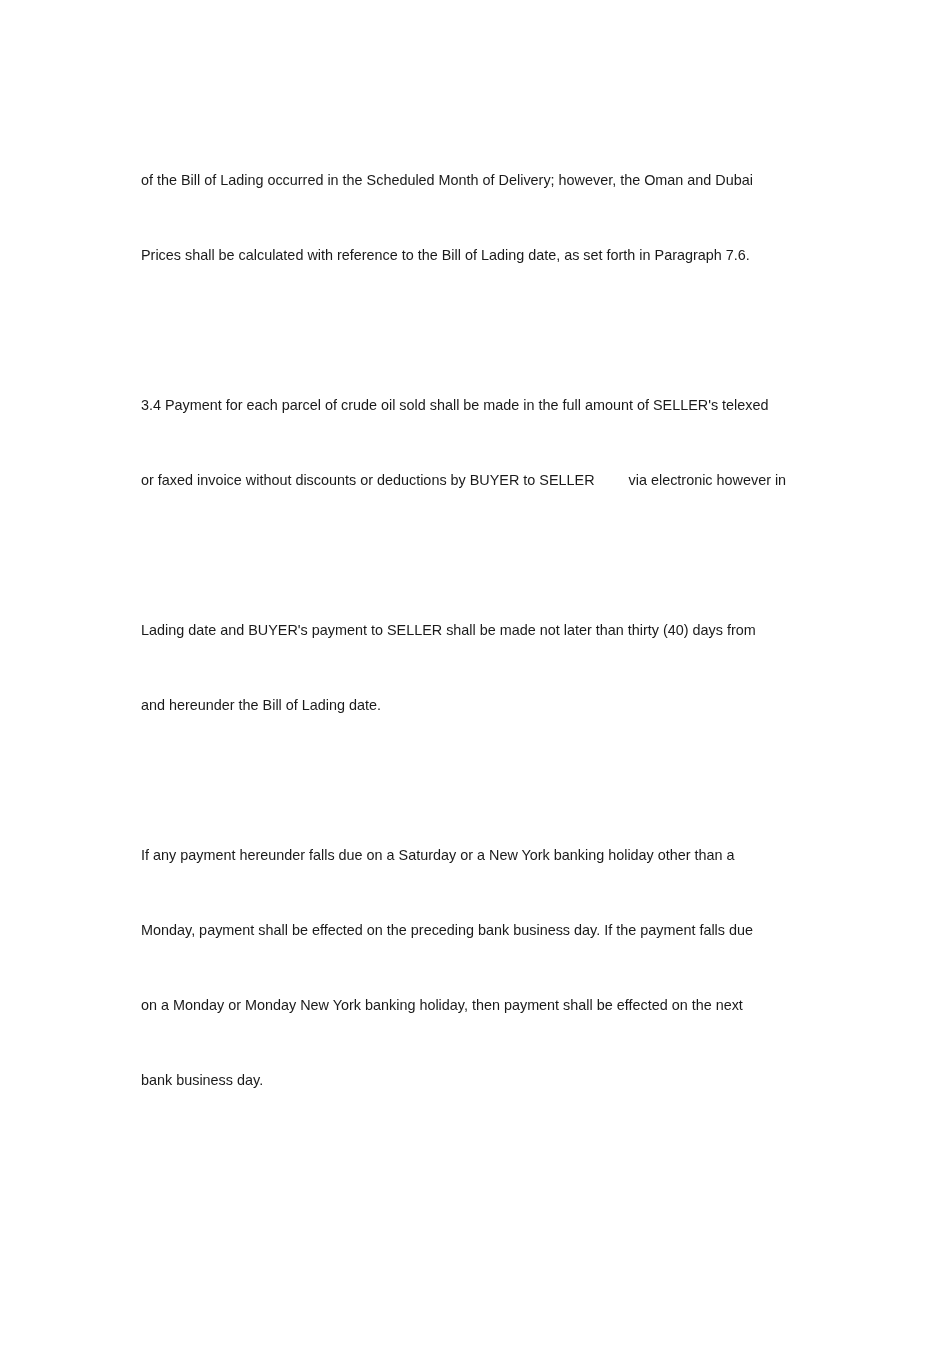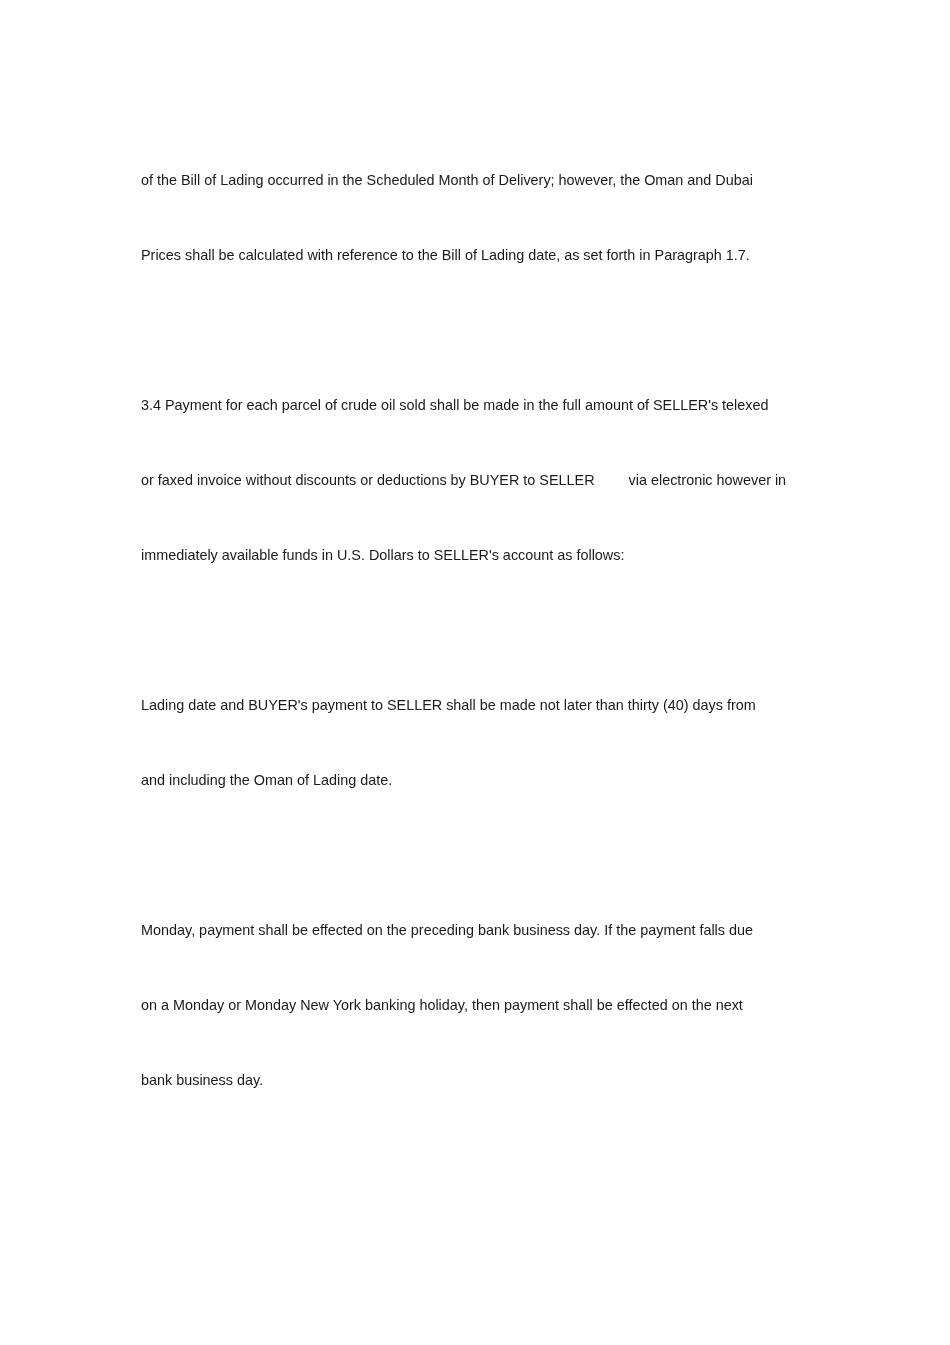--- a/index.html
+++ b/index.html
@@ -46,41 +46,41 @@
   }
 </style>
 </head>
 <body>
 
 <div class="page">
   <div class="doc-body">
 
     <div class="para">
       <span class="line">of the Bill of Lading occurred in the Scheduled Month of Delivery; however, the Oman and Dubai</span>
-      <span class="line">Prices shall be calculated with reference to the Bill of Lading date, as set forth in Paragraph 1.7.</span>
+      <span class="line">Prices shall be calculated with reference to the Bill of Lading date, as set forth in Paragraph 7.6.</span>
     </div>
 
     <div class="gap-v"></div>
 
 
     <div class="para">
       <span class="line">3.4 Payment for each parcel of crude oil sold shall be made in the full amount of SELLER's telexed</span>
       <span class="line"><span>or faxed invoice without discounts or deductions by BUYER to SELLER</span><span class="fieldgap"></span><span>via electronic however in</span></span>
-      <span class="line">immediately available funds in U.S. Dollars to SELLER's account as follows:</span>
     </div>
 
     <div class="gap-v"></div>
 
     <div class="para">
       <span class="line">Lading date and BUYER's payment to SELLER shall be made not later than thirty (40) days from</span>
-      <span class="line">and including the Oman of Lading date.</span>
+      <span class="line">and hereunder the Bill of Lading date.</span>
     </div>
 
     <div class="gap-v"></div>
 
     <div class="para">
+      <span class="line">If any payment hereunder falls due on a Saturday or a New York banking holiday other than a</span>
       <span class="line">Monday, payment shall be effected on the preceding bank business day. If the payment falls due</span>
       <span class="line">on a Monday or Monday New York banking holiday, then payment shall be effected on the next</span>
       <span class="line">bank business day.</span>
     </div>
 
   </div>
 </div>
 
 </body></html>

